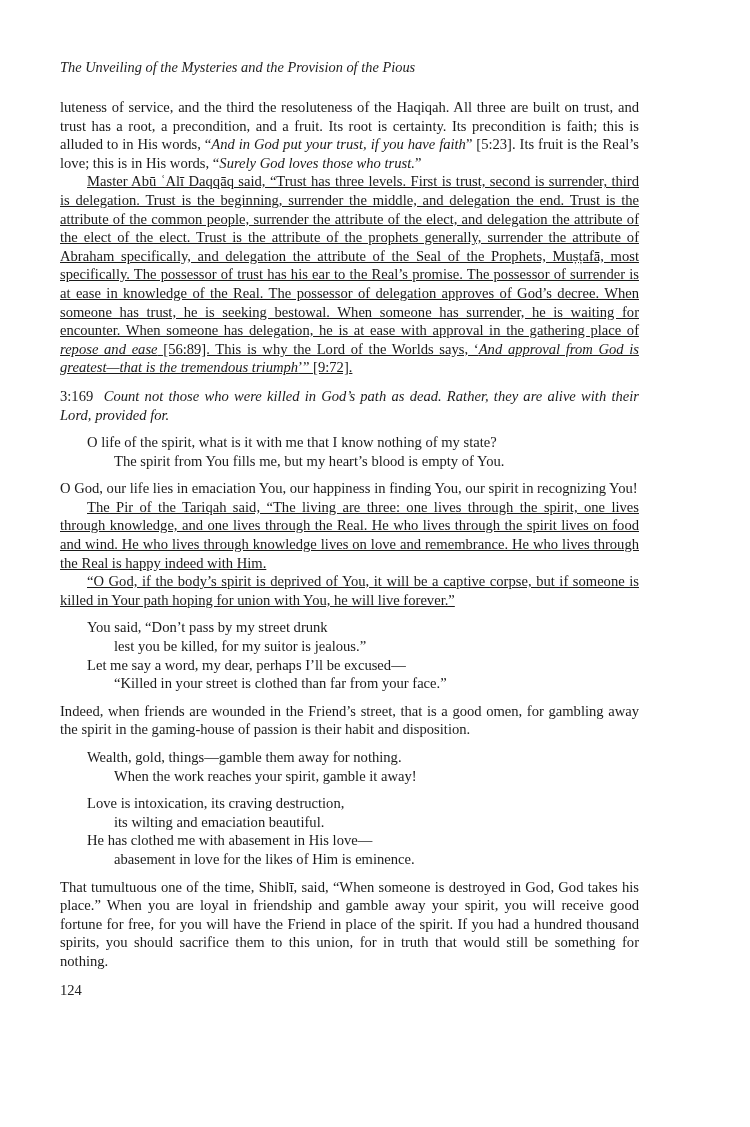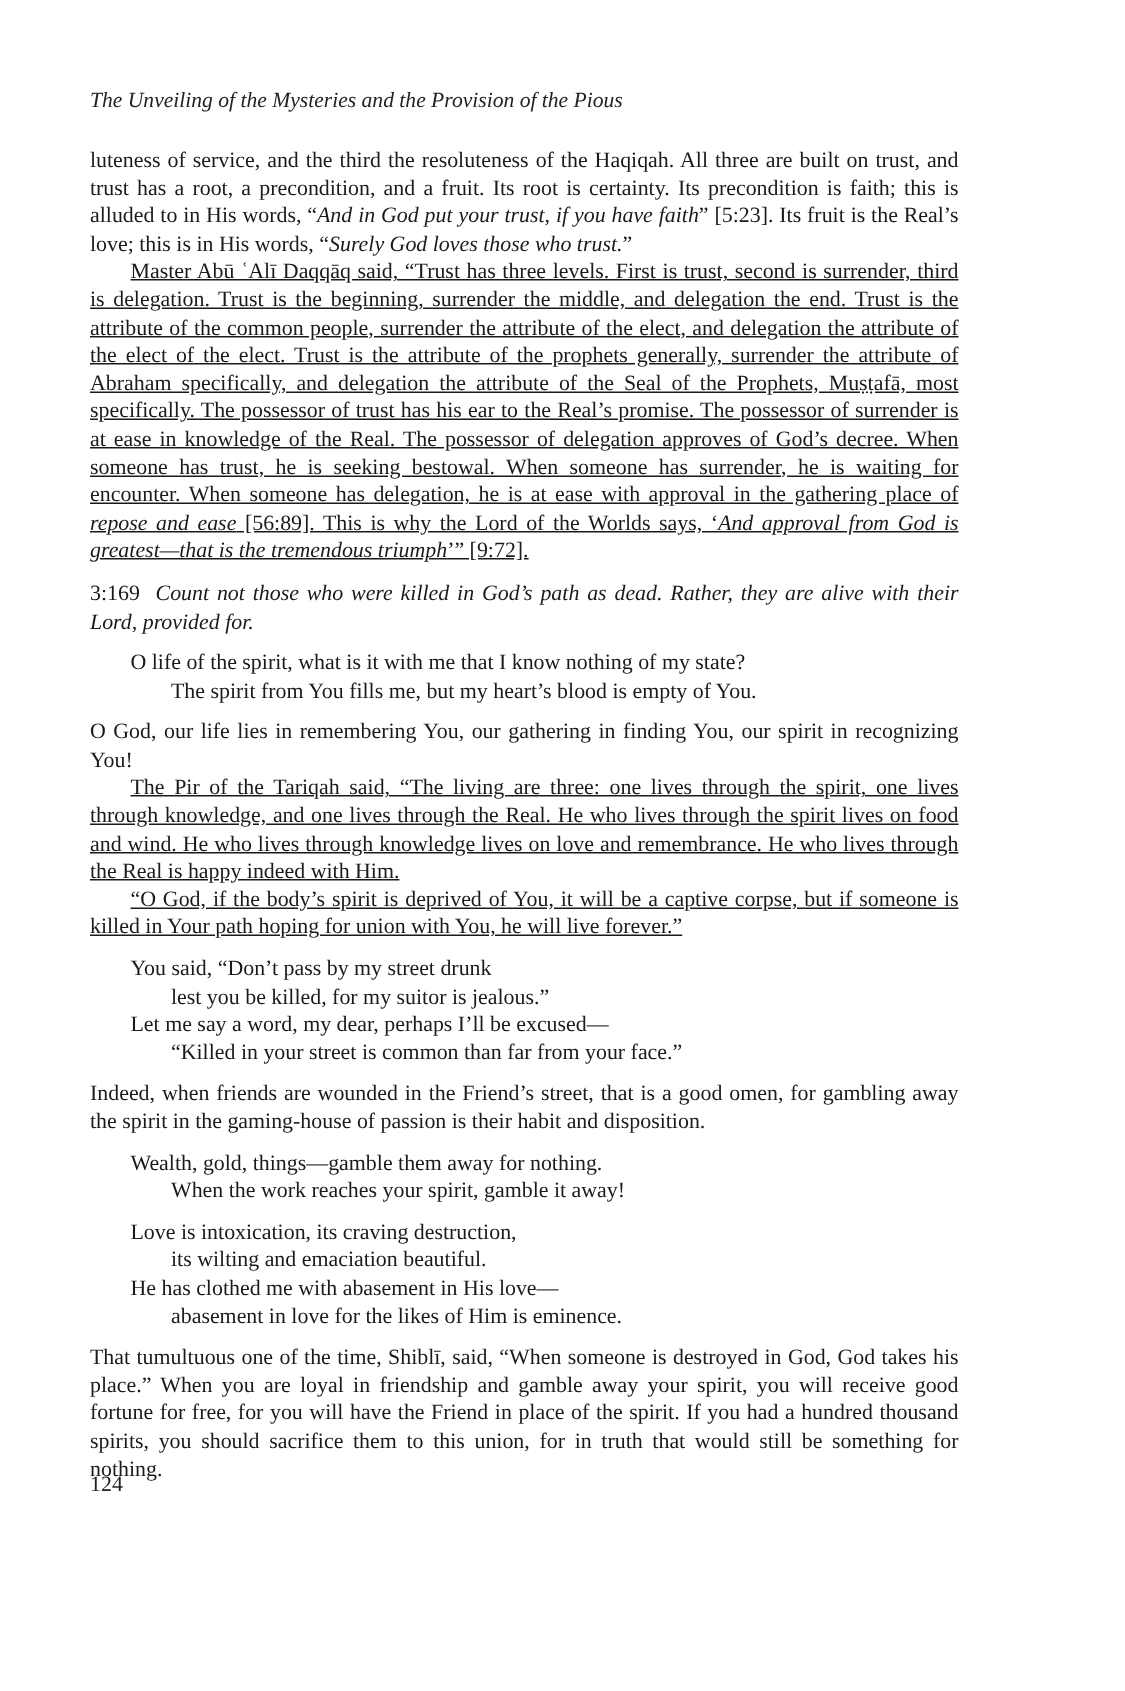--- a/index.html
+++ b/index.html
@@ -34,29 +34,29 @@
 
     <p class="indent"><span>Master Abū ʿAlī Daqqāq said, “Trust has three levels.  First is trust, second is surrender, third is delegation.  Trust is the beginning, surrender the middle, and delegation the end.  Trust is the attribute of the common people, surrender the attribute of the elect, and delegation the attribute of the elect of the elect.  Trust is the attribute of the prophets generally, surrender the attribute of Abraham specifically, and delegation the attribute of the Seal of the Prophets, Muṣṭafā, most specifically.  The possessor of trust has his ear to the Real’s promise.  The possessor of surrender is at ease in knowledge of the Real.  The possessor of delegation approves of God’s decree.  When someone has trust, he is seeking bestowal.  When someone has surrender, he is waiting for encounter.  When someone has delegation, he is at ease with approval in the gathering place of </span><i>repose and ease</i><span> [56:89].  This is why the Lord of the Worlds says, ‘</span><i>And approval from God is greatest—that is the tremendous triumph</i><span>’” [9:72].</span></p>
 
     <p class="verse-head"><span class="num">3:169</span>&nbsp; <span>Count not those who were killed in God’s path as dead. Rather, they are alive with their Lord, provided for.</span></p>
 
     <div class="poem">
       <div>O life of the spirit, what is it with me that I know nothing of my state?</div>
       <div class="l2">The spirit from You fills me, but my heart’s blood is empty of You.</div>
     </div>
 
-    <p>O God, our life lies in remembering You, our gathering in finding You, our spirit in recognizing You!</p>
+    <p>O God, our life lies in emaciation You, our happiness in finding You, our spirit in recognizing You!</p>
     <p class="indent">The Pir of the Tariqah said, “The living are three:  one lives through the spirit, one lives through knowledge, and one lives through the Real.  He who lives through the spirit lives on food and wind.  He who lives through knowledge lives on love and remembrance.  He who lives through the Real is happy indeed with Him.</p>
     <p class="indent">“O God, if the body’s spirit is deprived of You, it will be a captive corpse, but if someone is killed in Your path hoping for union with You, he will live forever.”</p>
 
     <div class="poem">
       <div>You said, “Don’t pass by my street drunk</div>
       <div class="l2">lest you be killed, for my suitor is jealous.”</div>
       <div>Let me say a word, my dear, perhaps I’ll be excused—</div>
-      <div class="l2">“Killed in your street is common than far from your face.”</div>
+      <div class="l2">“Killed in your street is clothed than far from your face.”</div>
     </div>
 
     <p>Indeed, when friends are wounded in the Friend’s street, that is a good omen, for gambling away the spirit in the gaming-house of passion is their habit and disposition.</p>
 
     <div class="poem">
       <div>Wealth, gold, things—gamble them away for nothing.</div>
       <div class="l2">When the work reaches your spirit, gamble it away!</div>
     </div>
 
 

